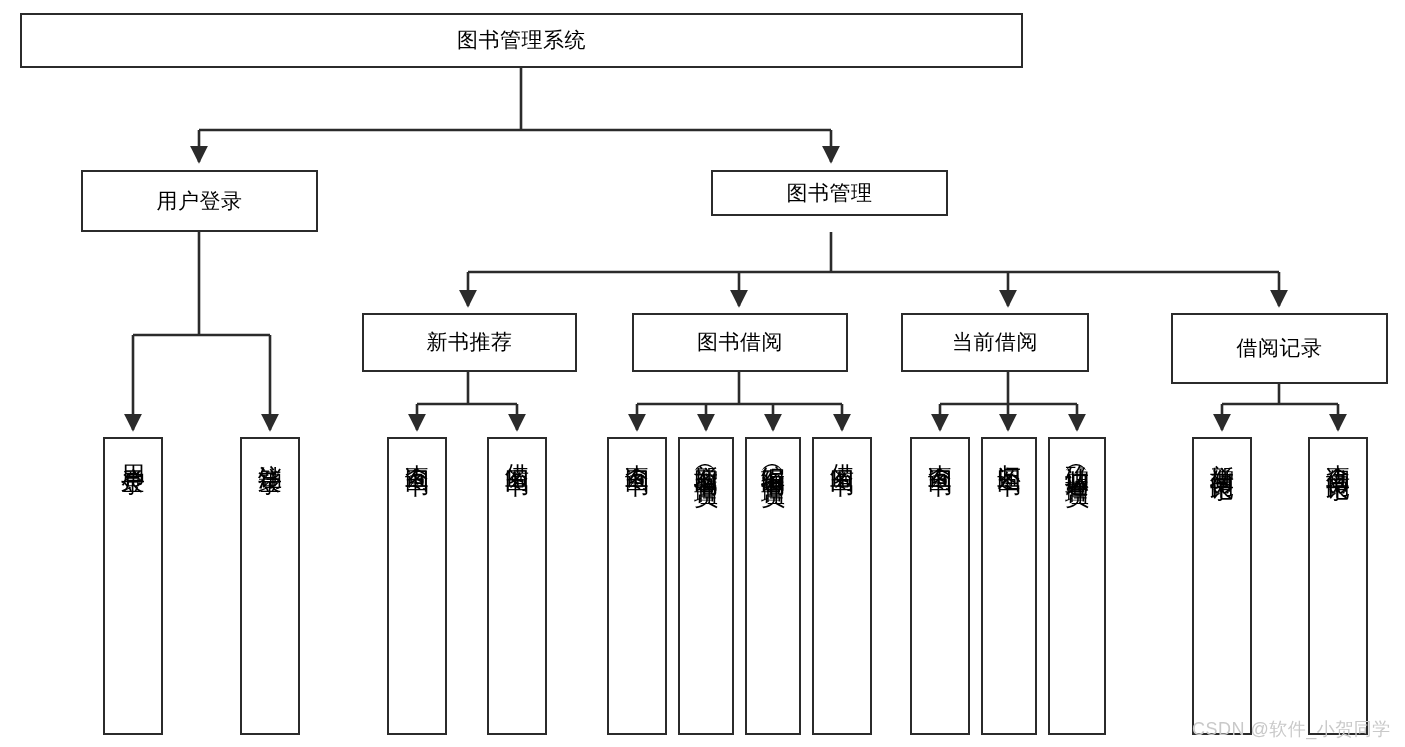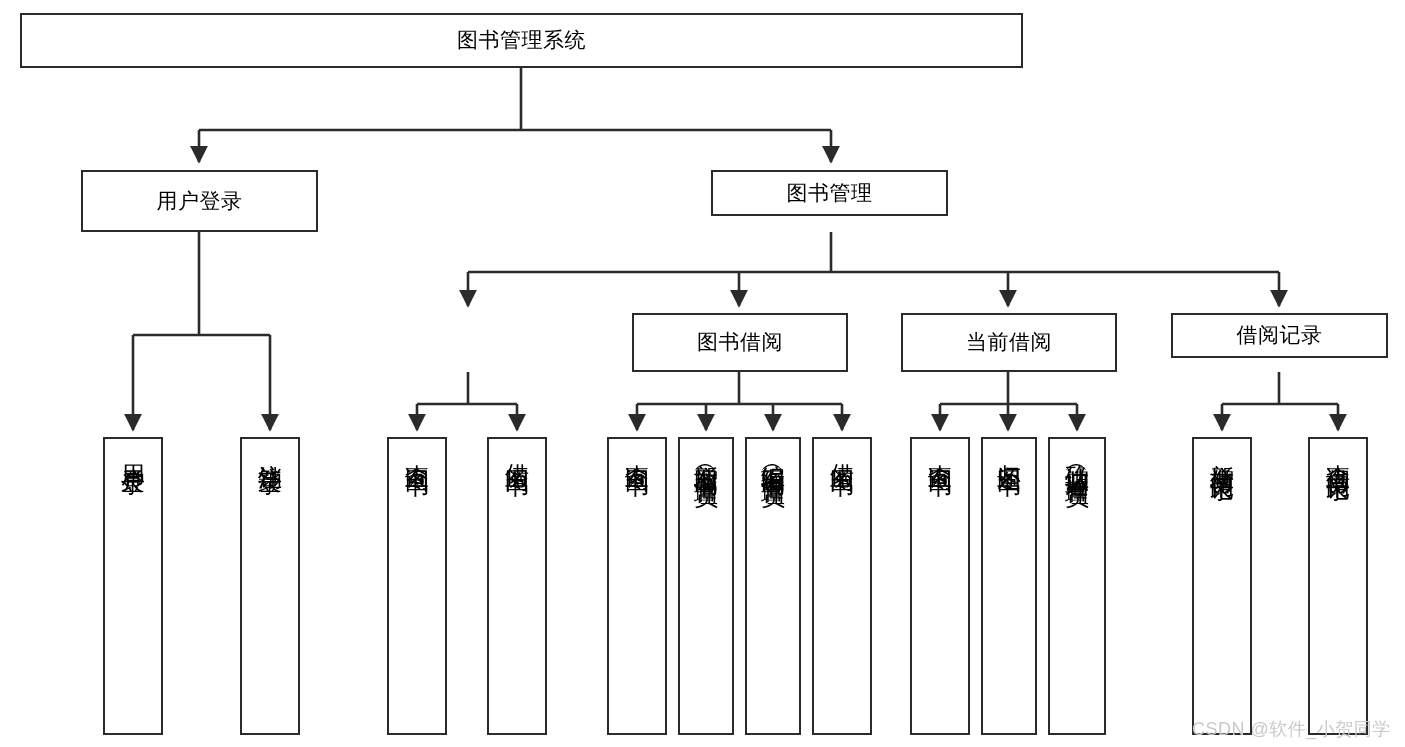--- a/index.html
+++ b/index.html
@@ -126,30 +126,33 @@
   </div>
 
   <div class="node horizontal" style="left:81px; top:170px; width:237px; height:62px;">
     <span class="label">用户登录</span>
   </div>
 
   <div class="node horizontal" style="left:711px; top:170px; width:237px; height:46px;">
     <span class="label">图书管理</span>
   </div>
 
+  <div class="node horizontal" style="left:362px; top:313px; width:215px; height:59px;">
+    <span class="label">新书推荐</span>
+  </div>
 
   <div class="node horizontal" style="left:632px; top:313px; width:216px; height:59px;">
     <span class="label">图书借阅</span>
   </div>
 
-  <div class="node horizontal" style="left:901px; top:313px; width:216px; height:59px;">
+  <div class="node horizontal" style="left:901px; top:313px; width:188px; height:59px;">
     <span class="label">当前借阅</span>
   </div>
 
-  <div class="node horizontal" style="left:1171px; top:313px; width:217px; height:45px;">
+  <div class="node horizontal" style="left:1171px; top:313px; width:217px; height:71px;">
     <span class="label">借阅记录</span>
   </div>
 
   <div class="node vertical" style="left:103px; top:437px; width:60px; height:298px;">
     <span class="label">用户登录</span>
   </div>
 
   <div class="node vertical" style="left:240px; top:437px; width:60px; height:298px;">
     <span class="label">注销登录</span>
   </div>

